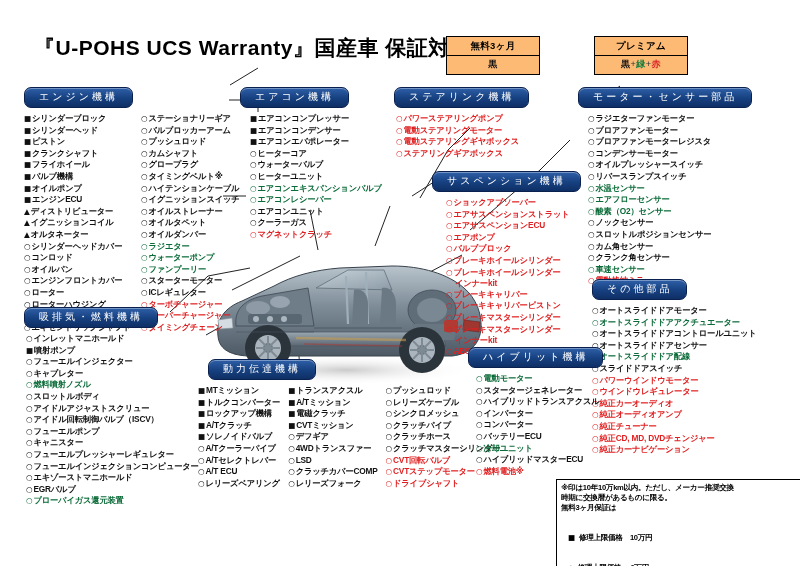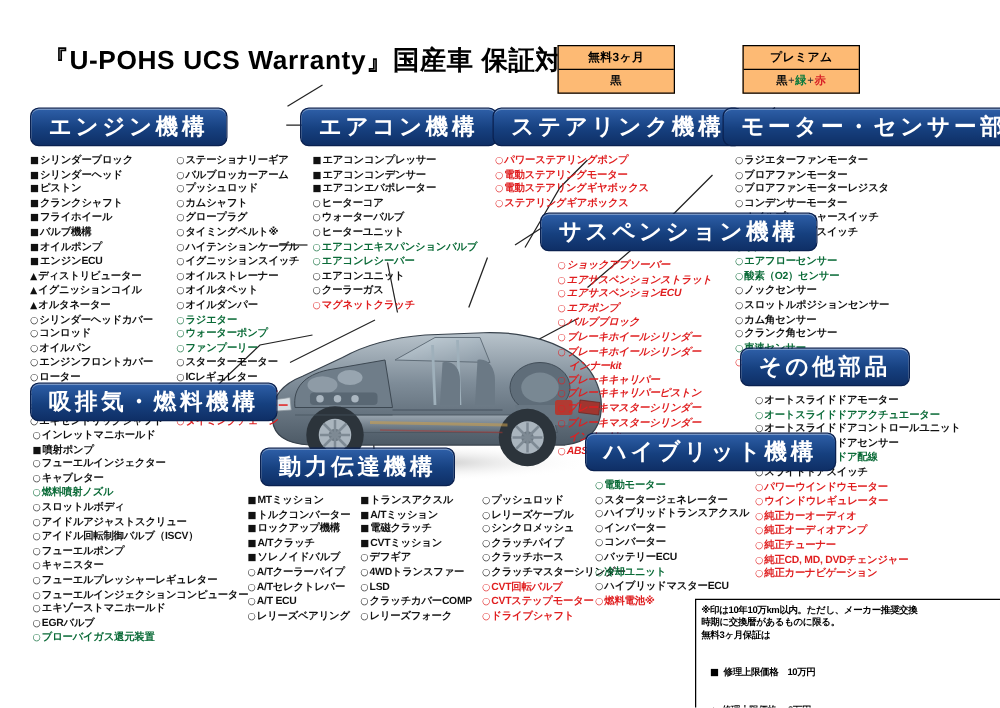--- a/index.html
+++ b/index.html
@@ -37,23 +37,23 @@
   
   .car-wrap{position:absolute;left:196px;top:228px;width:300px;height:160px;}
   .leaders{position:absolute;left:0;top:0;width:800px;height:566px;pointer-events:none;}
 
   
   .sect{position:absolute;}
   .sect-head{
     display:inline-block;
     background:linear-gradient(180deg,#2e5fa8 0%,#16407f 55%,#0f2f66 100%);
     border:1.5px solid #0a2150;border-radius:7px;
-    color:#fff;font-weight:bold;
+    color:#fff;font-weight:normal;
     padding:2px 14px 3px;
-    font-size:18px;letter-spacing:3px;
+    font-size:10px;letter-spacing:3px;
     box-shadow:0 1px 0 rgba(255,255,255,.35) inset;
     white-space:nowrap;
     text-align:right;
   }
   .sect-body{
     display:flex;gap:2px;margin-top:5px;
   }
   .col{display:block;}
   .itm{
     font-size:8.3px;font-weight:bold;
@@ -297,21 +297,21 @@
           <div class="itm c-black"><span class="mk">○</span><span>クランク角センサー</span></div>
           <div class="itm c-green"><span class="mk">○</span><span>車速センサー</span></div>
           <div class="itm c-red"><span class="mk">○</span><span>電動格納ミラー</span></div>
         </div>
     </div>
   </div>
 
   <div class="sect" style="left:432px;top:170px;">
     <div class="sect-head">サスペンション機構</div>
     <div class="sect-body">
-      <div class="col" style="margin-left:14px;font-style:italic;">
+      <div class="col" style="margin-left:14px;">
           <div class="itm c-red"><span class="mk">○</span><span>ショックアブソーバー</span></div>
           <div class="itm c-red"><span class="mk">○</span><span>エアサスペンションストラット</span></div>
           <div class="itm c-red"><span class="mk">○</span><span>エアサスペンションECU</span></div>
           <div class="itm c-red"><span class="mk">○</span><span>エアポンプ</span></div>
           <div class="itm c-red"><span class="mk">○</span><span>バルブブロック</span></div>
           <div class="itm c-red"><span class="mk">○</span><span>ブレーキホイールシリンダー</span></div>
           <div class="itm c-red"><span class="mk">○</span><span>ブレーキホイールシリンダー</span></div>
           <div class="itm c-red sub"><span>インナーkit</span></div>
           <div class="itm c-red"><span class="mk">○</span><span>ブレーキキャリパー</span></div>
           <div class="itm c-red"><span class="mk">○</span><span>ブレーキキャリパーピストン</span></div>
@@ -319,21 +319,21 @@
           <div class="itm c-red"><span class="mk">○</span><span>ブレーキマスターシリンダー</span></div>
           <div class="itm c-red sub"><span>インナーkit</span></div>
           <div class="itm c-red"><span class="mk">○</span><span>ABSブースター</span></div>
         </div>
     </div>
   </div>
 
   <div class="sect" style="left:584px;top:278px;">
     <div class="sect-head" style="margin-left:8px;">その他部品</div>
     <div class="sect-body">
-      <div class="col" style="margin-left:20px;">
+      <div class="col" style="margin-left:8px;">
           <div class="itm c-black"><span class="mk">○</span><span>オートスライドドアモーター</span></div>
           <div class="itm c-green"><span class="mk">○</span><span>オートスライドドアアクチュエーター</span></div>
           <div class="itm c-black"><span class="mk">○</span><span>オートスライドドアコントロールユニット</span></div>
           <div class="itm c-black"><span class="mk">○</span><span>オートスライドドアセンサー</span></div>
           <div class="itm c-green"><span class="mk">○</span><span>オートスライドドア配線</span></div>
           <div class="itm c-black"><span class="mk">○</span><span>スライドドアスイッチ</span></div>
           <div class="itm c-red"><span class="mk">○</span><span>パワーウインドウモーター</span></div>
           <div class="itm c-red"><span class="mk">○</span><span>ウインドウレギュレーター</span></div>
           <div class="itm c-red"><span class="mk">○</span><span>純正カーオーディオ</span></div>
           <div class="itm c-red"><span class="mk">○</span><span>純正オーディオアンプ</span></div>

